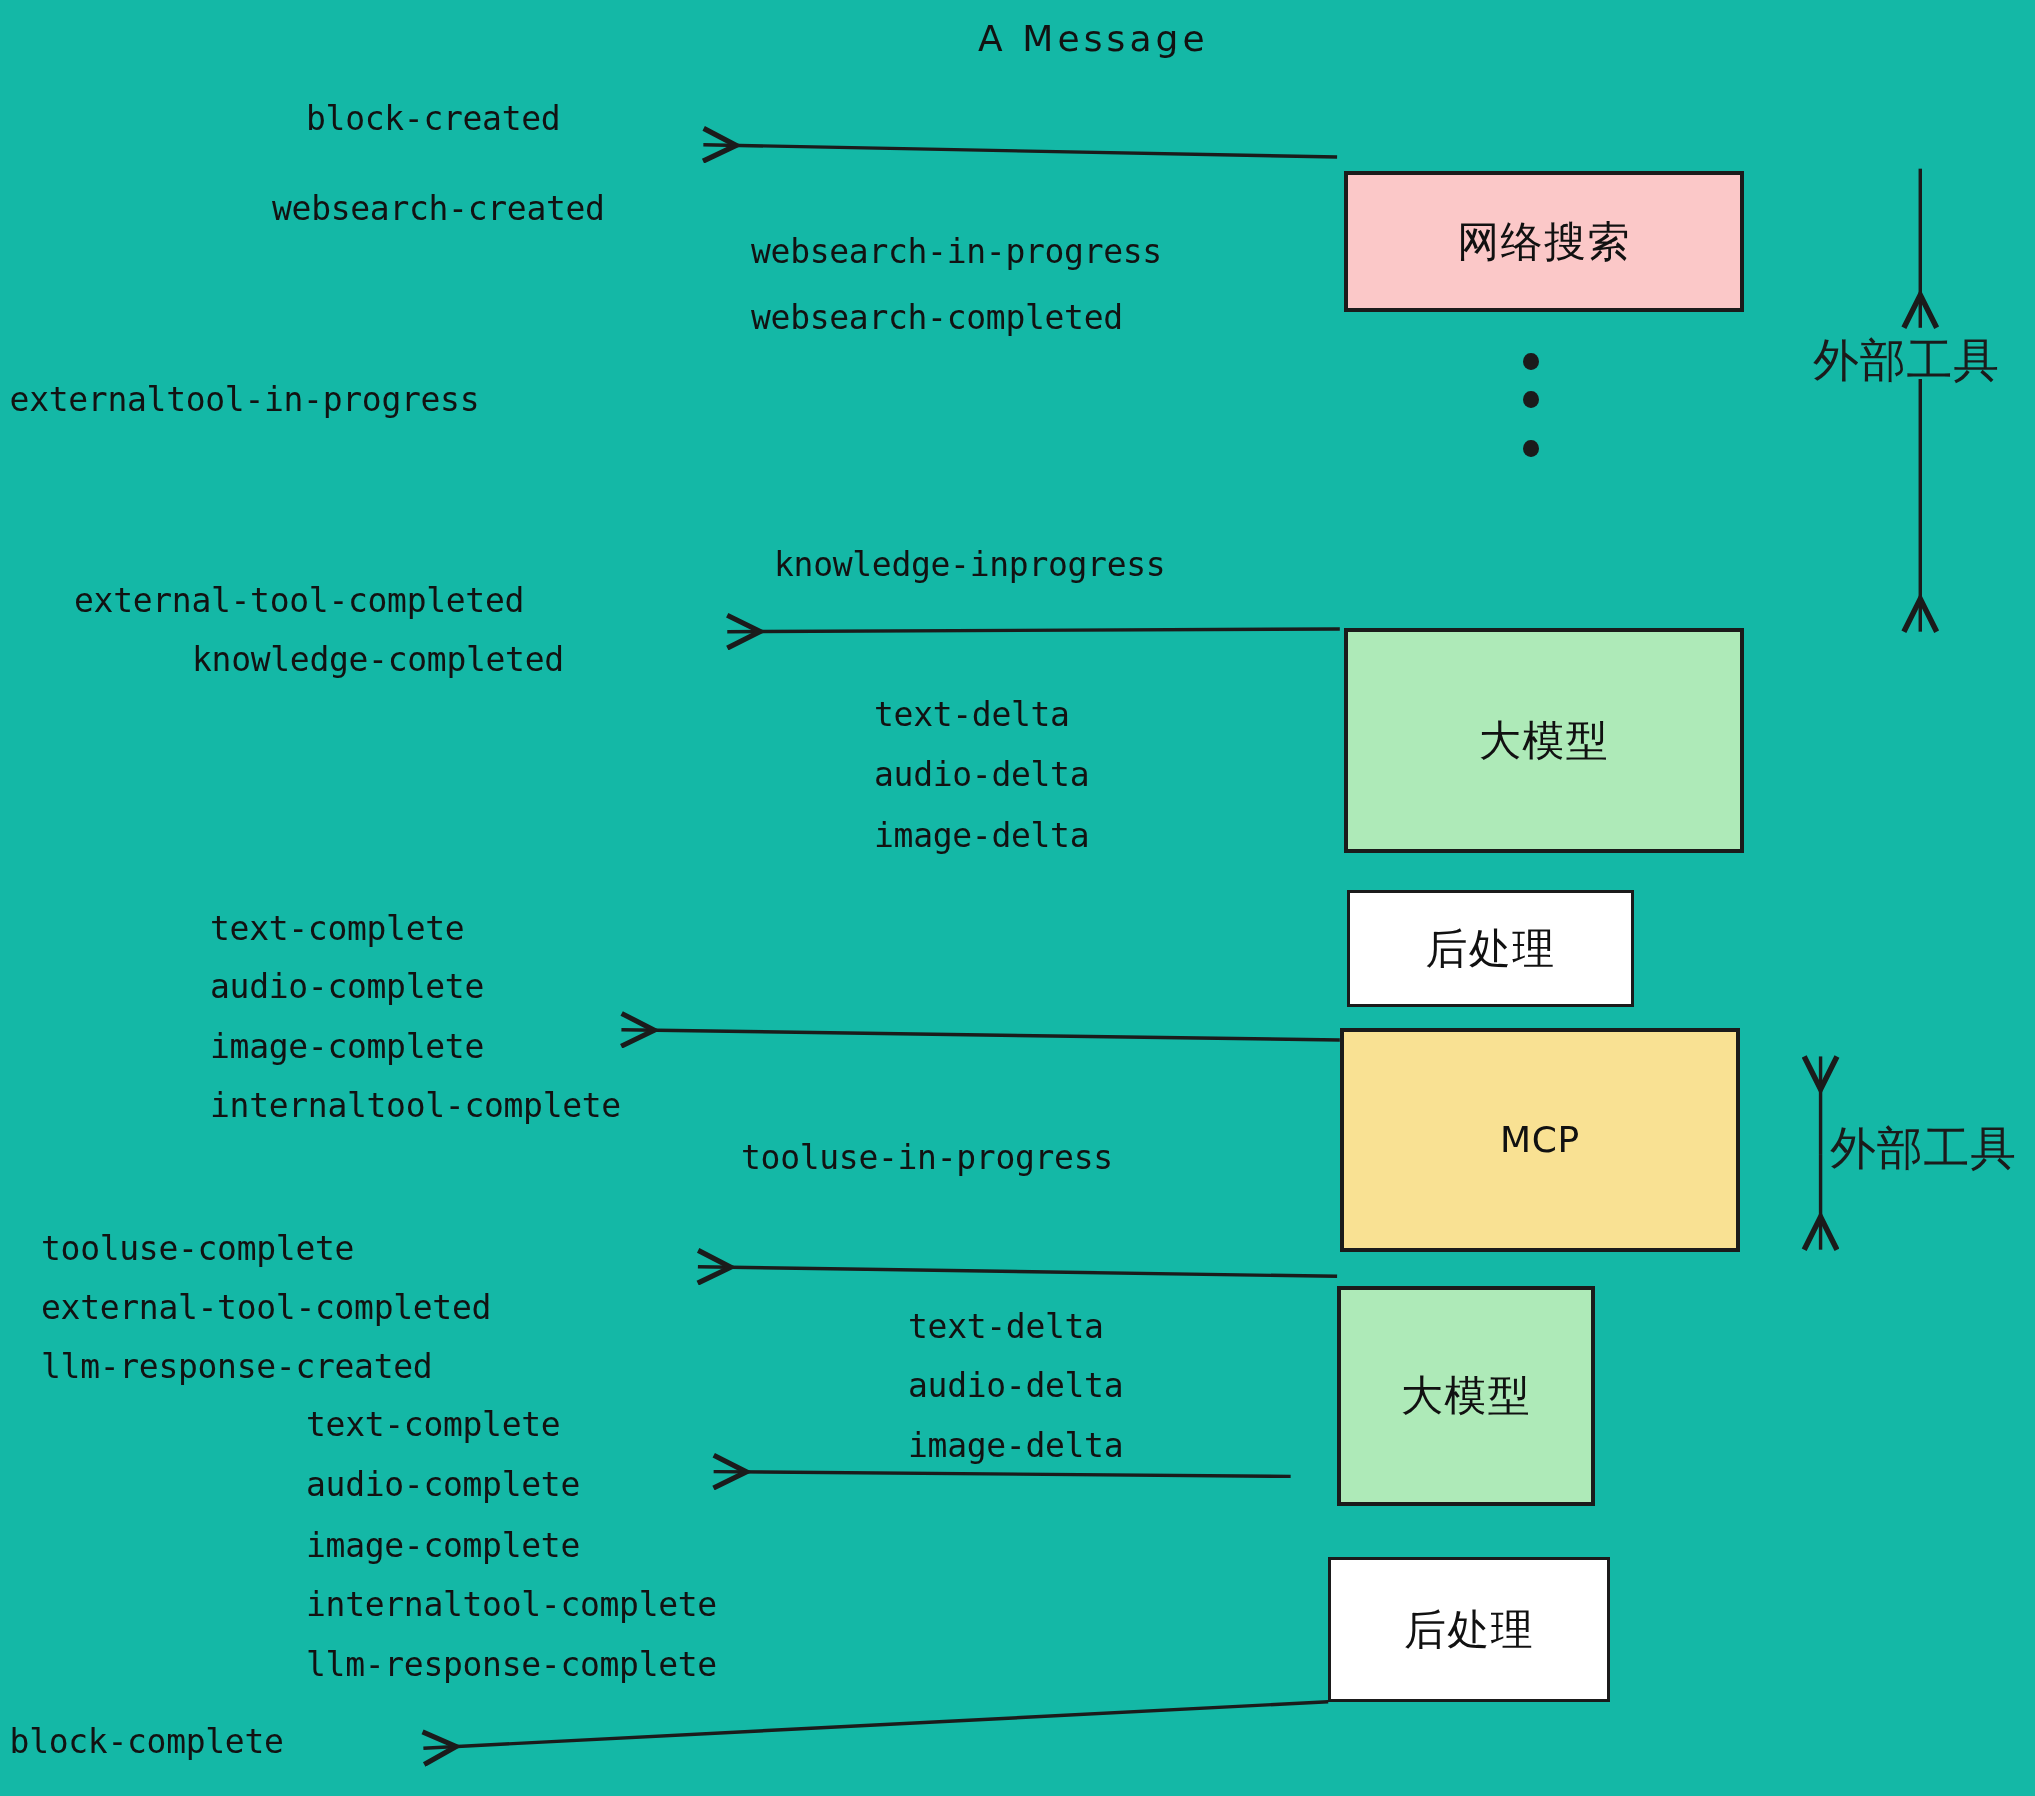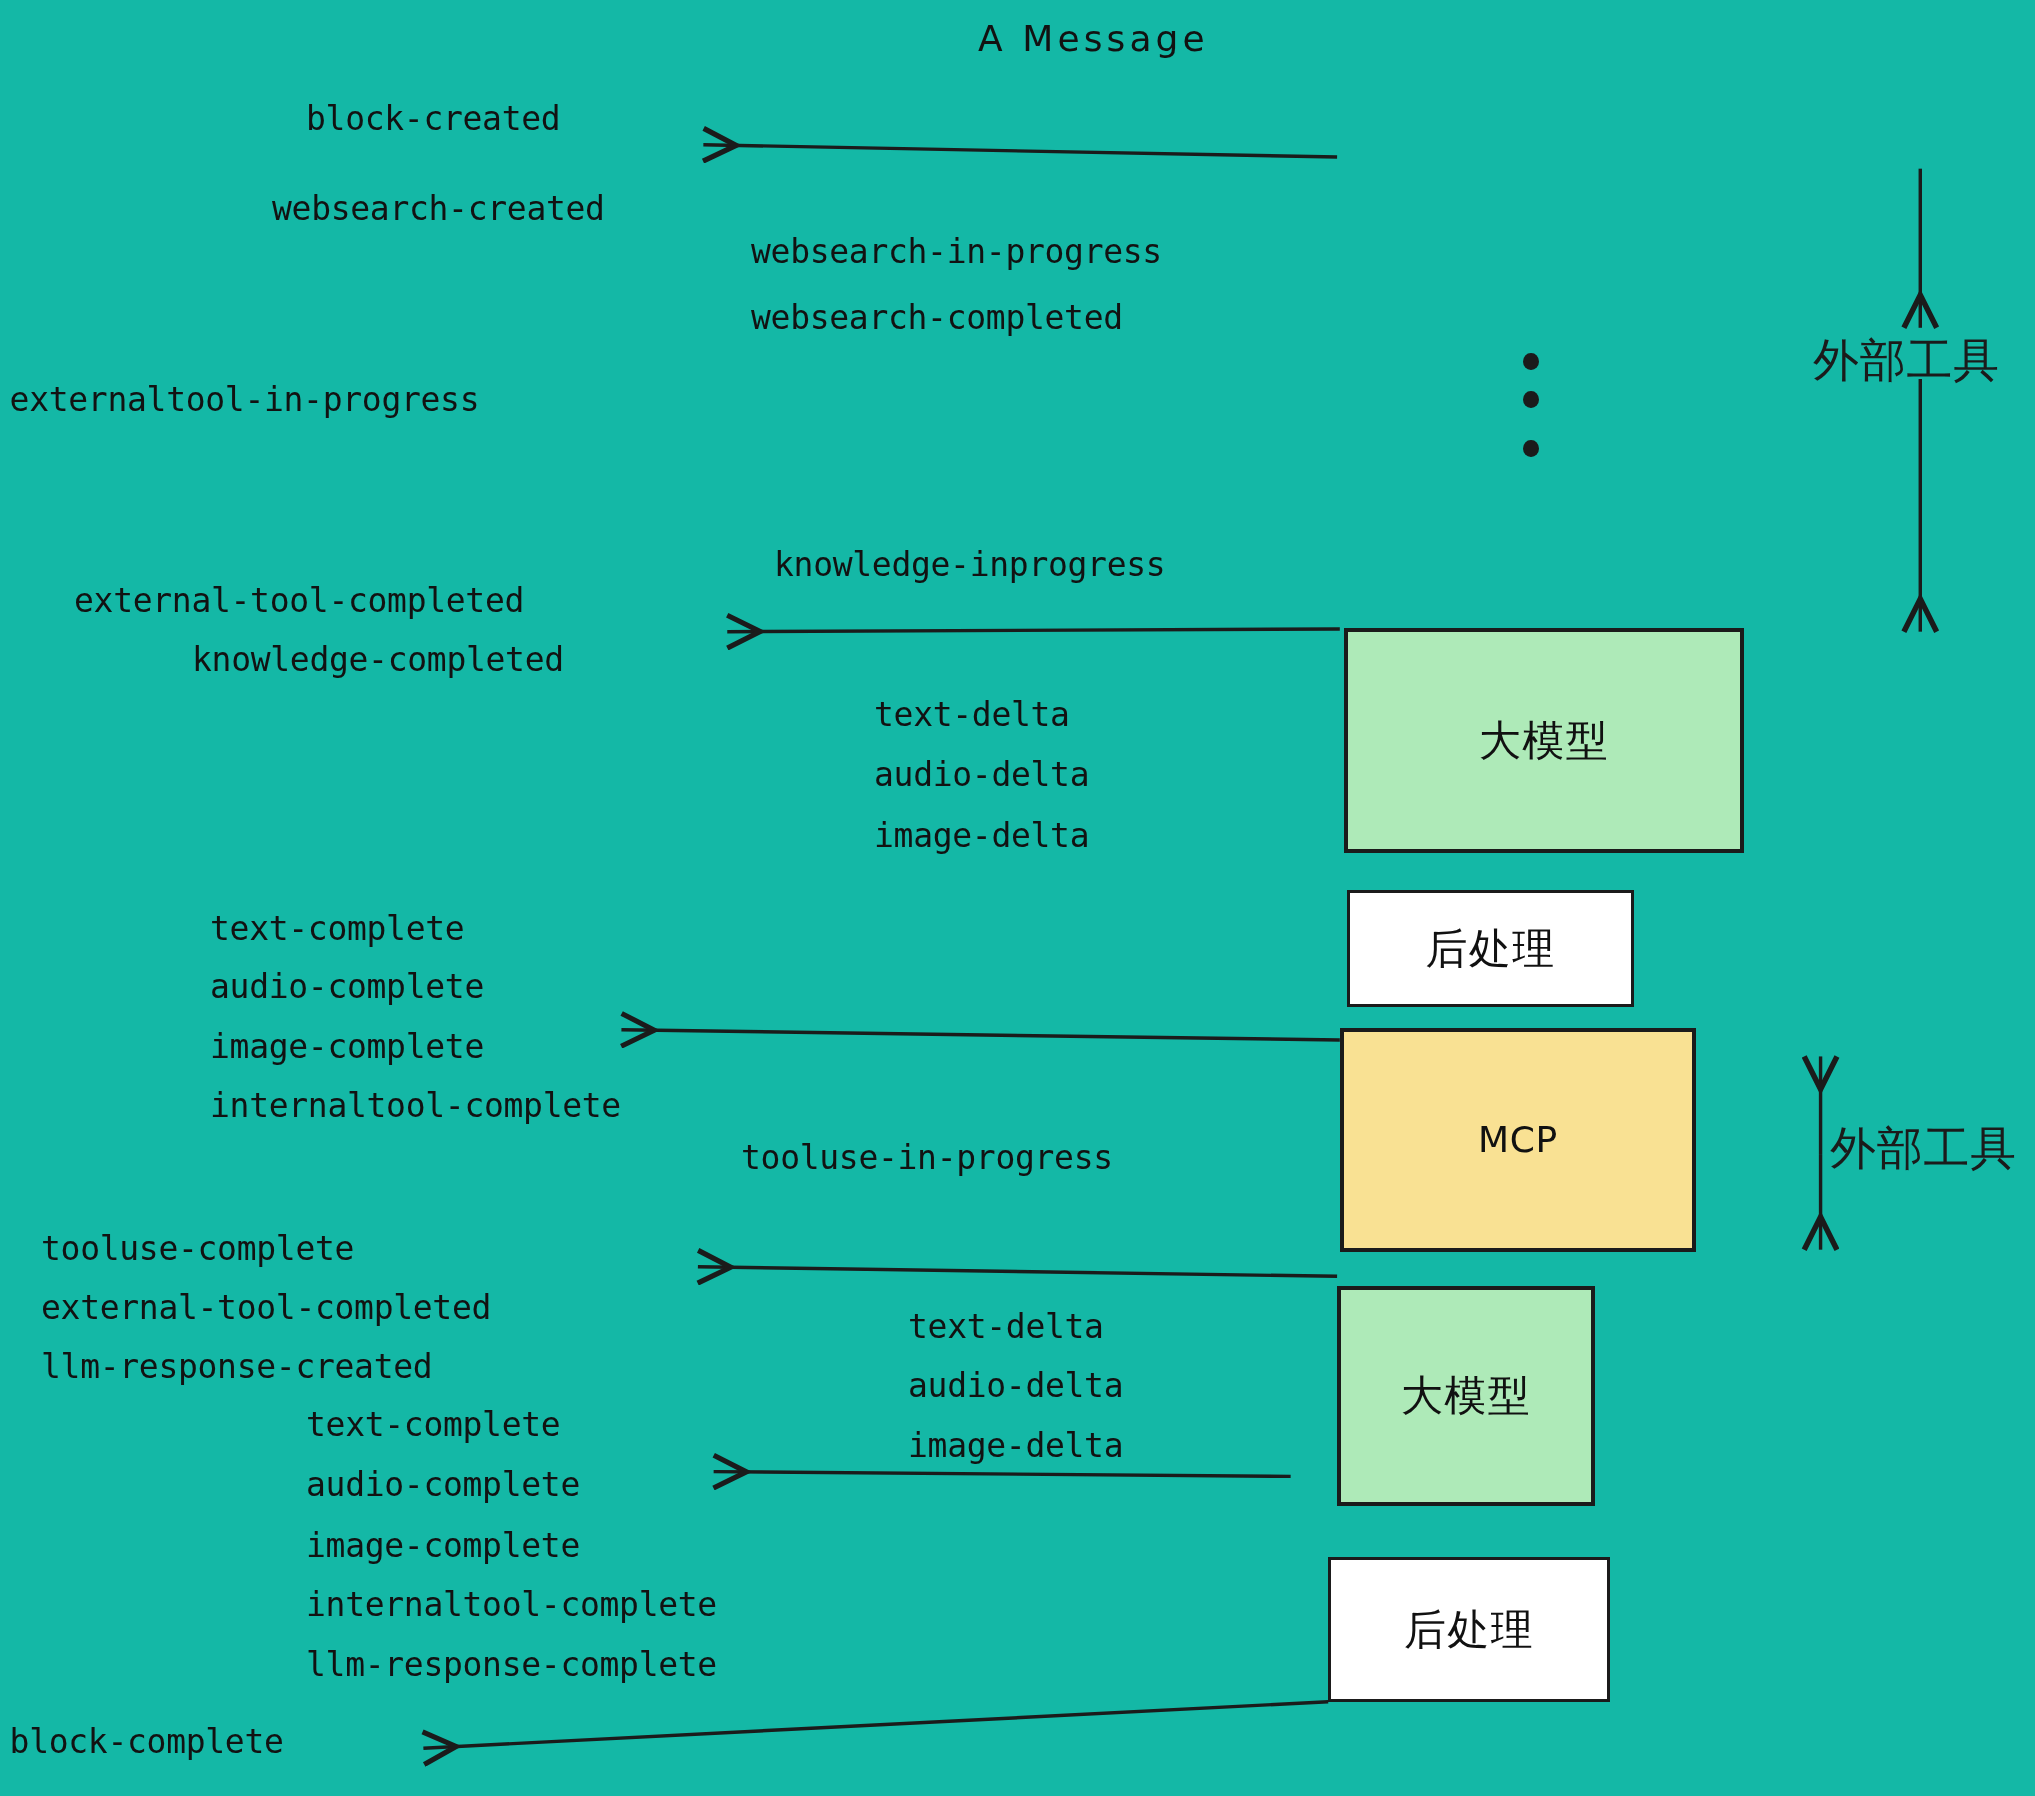--- a/index.html
+++ b/index.html
@@ -129,27 +129,30 @@
   <div class="evt" style="left:908px; top:1310px;">text-delta</div>
   <div class="evt" style="left:908px; top:1369px;">audio-delta</div>
   <div class="evt" style="left:908px; top:1429px;">image-delta</div>
   <div class="evt" style="left:306px;  top:1408px;">text-complete</div>
   <div class="evt" style="left:306px;  top:1468px;">audio-complete</div>
   <div class="evt" style="left:306px;  top:1529px;">image-complete</div>
   <div class="evt" style="left:306px;  top:1588px;">internaltool-complete</div>
   <div class="evt" style="left:306px;  top:1648px;">llm-response-complete</div>
   <div class="evt" style="left:9.6px;   top:1725px;">block-complete</div>
 
+  <div class="node" style="left:1344px; top:171px;  width:400px; height:141px; background:#FBC8C8;">
+    <span class="node-label">网络搜索</span>
+  </div>
   <div class="node" style="left:1344px; top:628px;  width:400px; height:225px; background:#AEEAB8;">
     <span class="node-label">大模型</span>
   </div>
   <div class="node" style="left:1347px; top:890px; width:287px; height:117px; background:#FFFFFF; border-width:3.4px;">
     <span class="node-label">后处理</span>
   </div>
-  <div class="node" style="left:1340px; top:1028px; width:356px; height:224px; background:#F9E193;">
+  <div class="node" style="left:1340px; top:1028px; width:400px; height:224px; background:#F9E193;">
     <span class="node-label latin">MCP</span>
   </div>
   <div class="node" style="left:1337px; top:1286px; width:258px; height:220px; background:#AEEAB8;">
     <span class="node-label">大模型</span>
   </div>
   <div class="node" style="left:1328px; top:1557px; width:282px; height:145px; background:#FFFFFF; border-width:3.4px;">
     <span class="node-label">后处理</span>
   </div>
 
   <div class="grp-label" style="left:1813px; top:330px;">外部工具</div>

